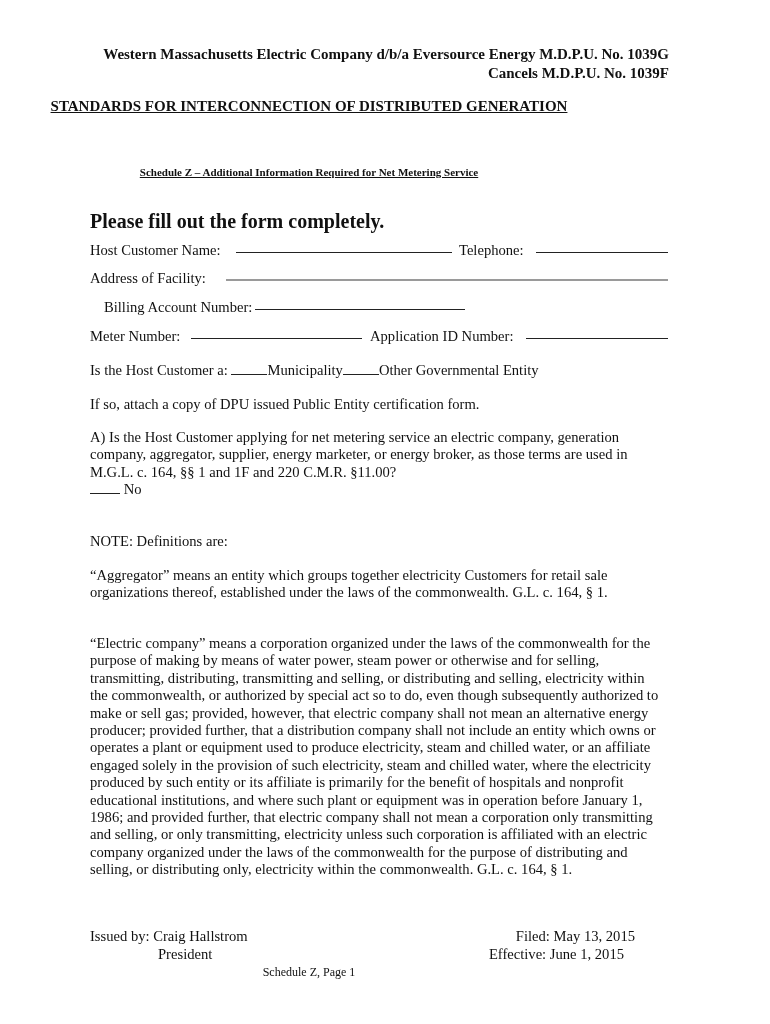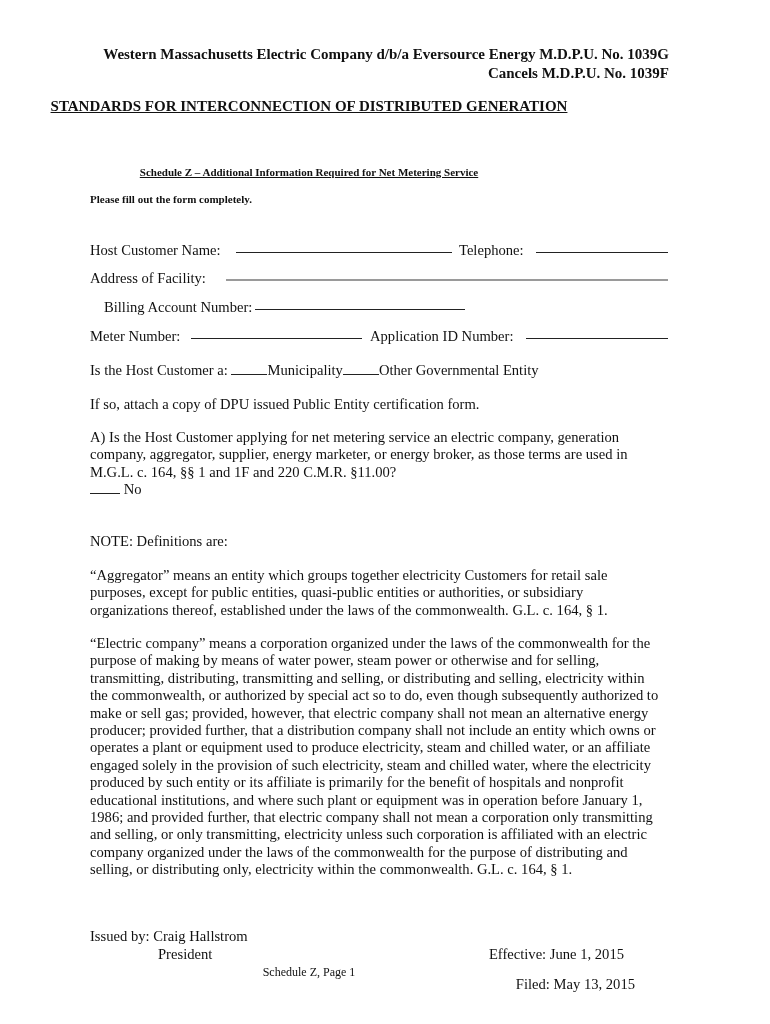--- a/index.html
+++ b/index.html
@@ -21,21 +21,21 @@
   .blank { display: inline-block; border-bottom: 1px solid #222; height: 12px; vertical-align: baseline; }
 </style>
 </head>
 <body>
 
 <div class="abs hdr" style="top:45px;">Western Massachusetts Electric Company d/b/a Eversource Energy  M.D.P.U. No. 1039G</div>
 <div class="abs hdr" style="top:64px;">Cancels M.D.P.U. No. 1039F</div>
 <div class="abs center bold ul" style="top:98px; font-size:15px;">STANDARDS FOR INTERCONNECTION OF DISTRIBUTED GENERATION</div>
 
 <div class="abs center bold ul" style="top:166px; font-size:11px;">Schedule Z – Additional Information Required for Net Metering Service</div>
-<div class="abs bold" style="top:193px; left:90px; font-size:11px;">Please fill out the form completely.</div>
+<div class="abs bold" style="top:210px; left:90px; font-size:20px;">Please fill out the form completely.</div>
 
 <div class="abs lbl" style="top:242px; left:90px;">Host Customer Name:</div>
 <div class="line" style="top:252px; left:236px; width:216px;"></div>
 <div class="abs lbl" style="top:242px; left:459px;">Telephone:</div>
 <div class="line" style="top:252px; left:536px; width:132px;"></div>
 
 <div class="abs lbl" style="top:270px; left:90px;">Address of Facility:</div>
 <div class="line gray" style="top:279px; left:226px; width:442px;"></div>
 
 <div class="abs lbl" style="top:299px; left:104px;">Billing Account Number:</div>
@@ -56,21 +56,20 @@
   <div>A) Is the Host Customer applying for net metering service an electric company, generation</div>
   <div>company, aggregator, supplier, energy marketer, or energy broker, as those terms are used in</div>
   <div>M.G.L. c. 164, §§ 1 and 1F and 220 C.M.R. §11.00?</div>
   <div><span class="blank" style="width:30px;"></span> <span>No</span></div>
 </div>
 
 <div class="abs lbl" style="top:533px; left:90px;">NOTE: Definitions are:</div>
 
 <div class="abs para" style="top:567px;">
   <div>“Aggregator” means an entity which groups together electricity Customers for retail sale</div>
-  <div>purposes, except for public entities, quasi-public entities or authorities, or subsidiary</div>
   <div>organizations thereof, established under the laws of the commonwealth. G.L. c. 164, § 1.</div>
 </div>
 
 <div class="abs para" style="top:635px;">
   <div>“Electric company” means a corporation organized under the laws of the commonwealth for the</div>
   <div>purpose of making by means of water power, steam power or otherwise and for selling,</div>
   <div>transmitting, distributing, transmitting and selling, or distributing and selling, electricity within</div>
   <div>the commonwealth, or authorized by special act so to do, even though subsequently authorized to</div>
   <div>make or sell gas; provided, however, that electric company shall not mean an alternative energy</div>
   <div>producer; provided further, that a distribution company shall not include an entity which owns or</div>
@@ -79,15 +78,15 @@
   <div>produced by such entity or its affiliate is primarily for the benefit of hospitals and nonprofit</div>
   <div>educational institutions, and where such plant or equipment was in operation before January 1,</div>
   <div>1986; and provided further, that electric company shall not mean a corporation only transmitting</div>
   <div>and selling, or only transmitting, electricity unless such corporation is affiliated with an electric</div>
   <div>company organized under the laws of the commonwealth for the purpose of distributing and</div>
   <div>selling, or distributing only, electricity within the commonwealth. G.L. c. 164, § 1.</div>
 </div>
 
 <div class="abs lbl" style="top:928px; left:90px;">Issued by: Craig Hallstrom</div>
 <div class="abs lbl" style="top:946px; left:158px;">President</div>
-<div class="abs lbl" style="top:928px; right:135px; text-align:right;margin-top:48px;">Filed: May 13, 2015</div>
+<div class="abs lbl" style="top:928px; right:135px; text-align:right;">Filed: May 13, 2015</div>
 <div class="abs lbl" style="top:946px; right:146px; text-align:right;">Effective: June 1, 2015</div>
 <div class="abs center" style="top:965px; font-size:12px;">Schedule Z, Page 1</div>
 
 </body></html>

